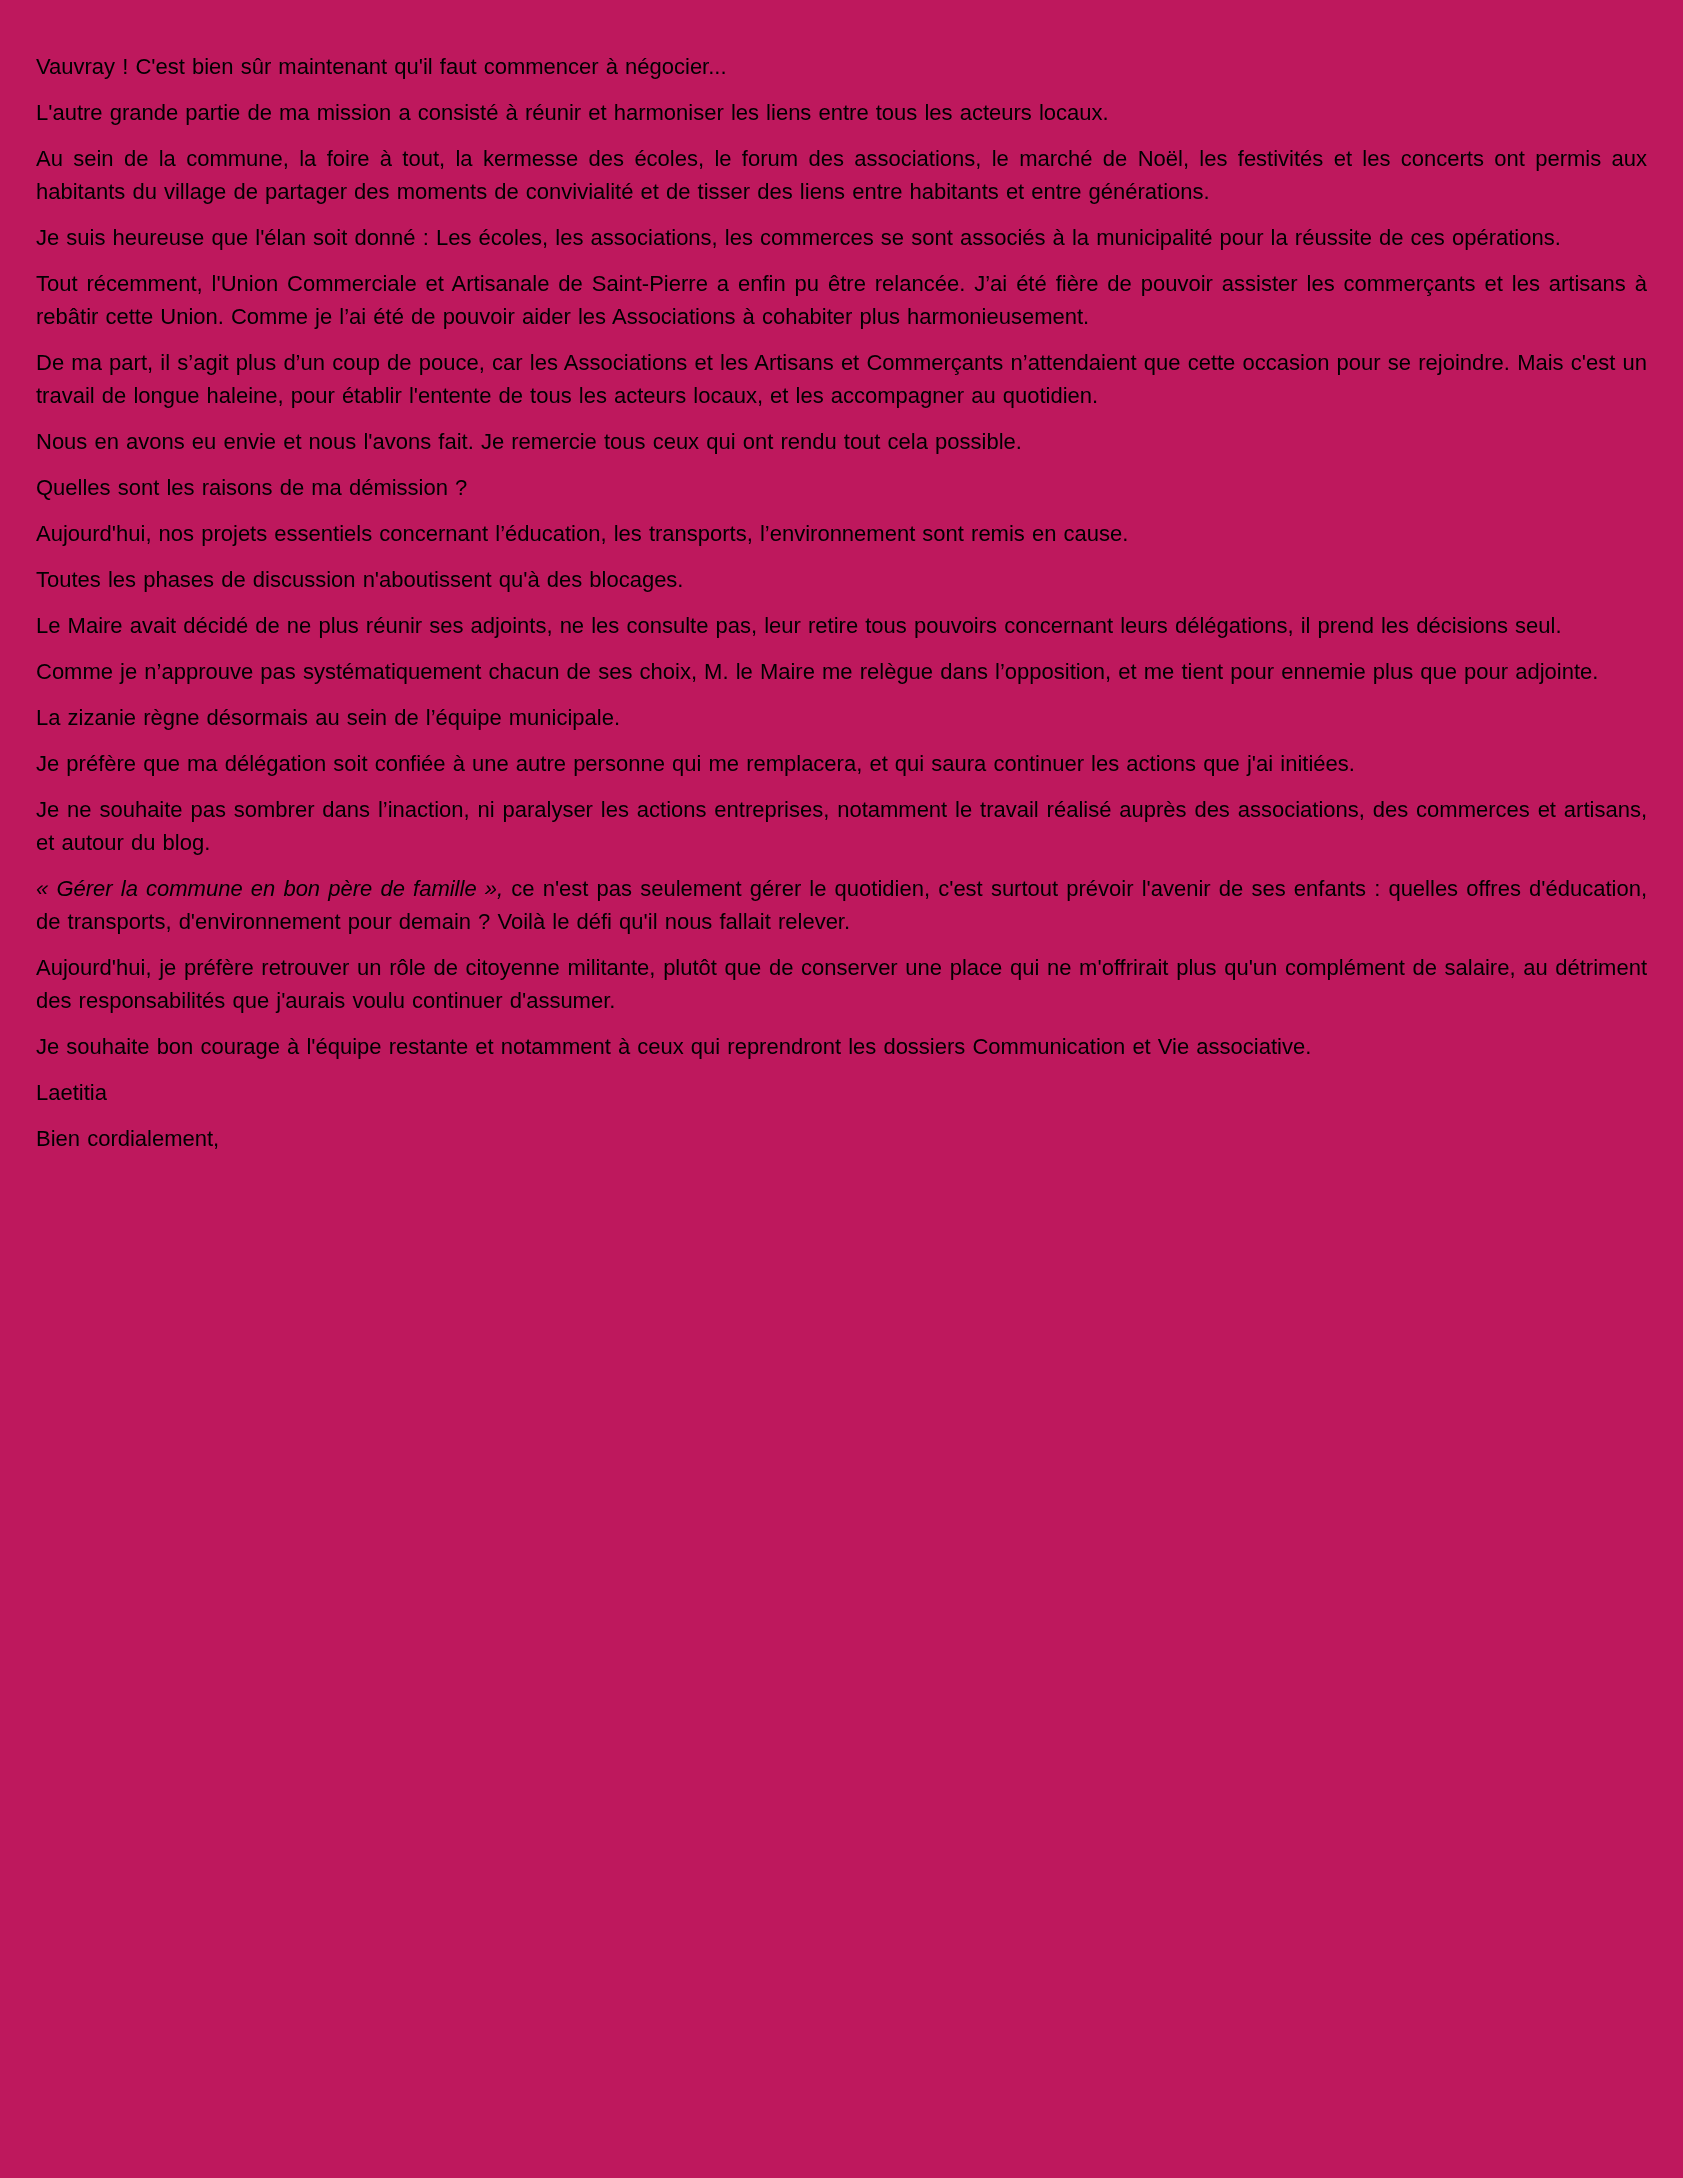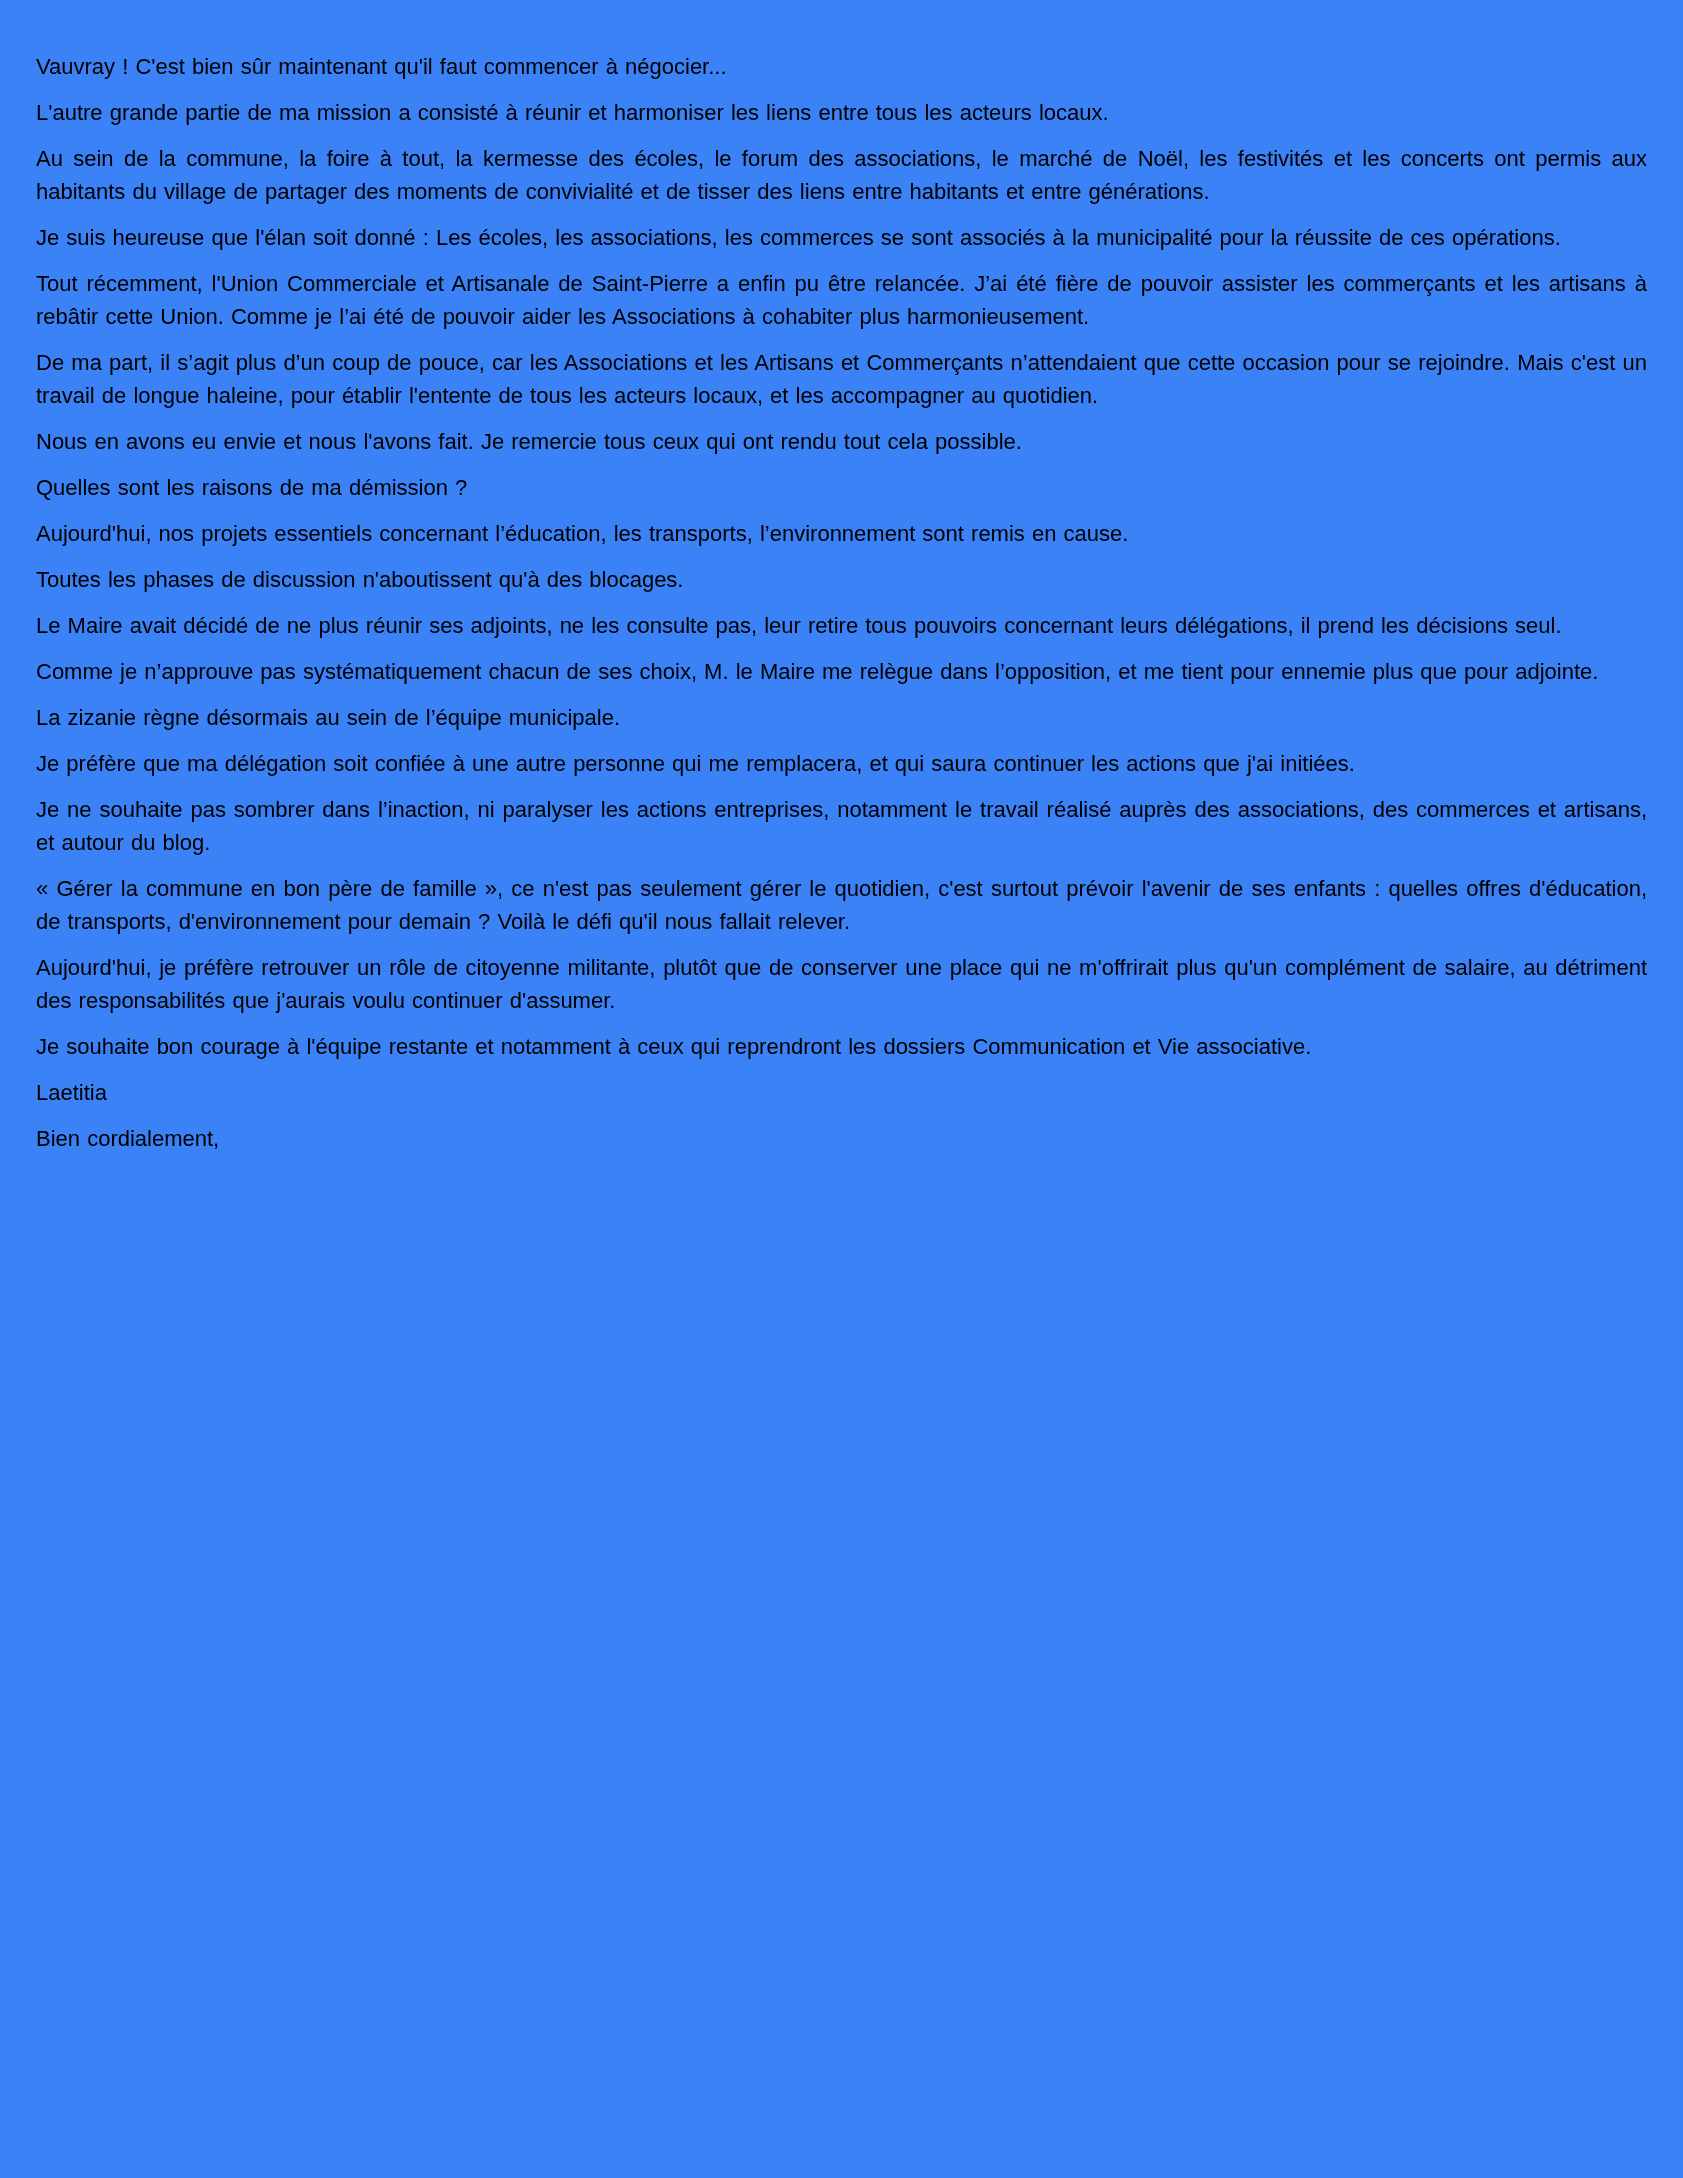--- a/index.html
+++ b/index.html
@@ -11,31 +11,32 @@
     width: 1683px;
     min-height: 2178px;
     font-family: "Liberation Sans", "DejaVu Sans", sans-serif;
     color: #000000;
   }
   .page {
     box-sizing: border-box;
     width: 1683px;
     min-height: 2178px;
     padding: 50px 36px 0 36px;
-    background: #3b82f6;
+    background: #be185d;
   }
   .page p {
     margin: 0 0 13px 0;
     font-size: 22px;
     line-height: 33px;
     text-align: justify;
     color: #000000;
     word-spacing: 1px;
   }
   .page p .italic {
+    font-style: italic;
   }
 </style>
 </head>
 <body>
 
 <div class="page">
   <div id="paragraph-container">
       <p>Vauvray ! C'est bien sûr maintenant qu'il faut commencer à négocier...</p>
       <p>L'autre grande partie de ma mission a consisté à réunir et harmoniser les liens entre tous les acteurs locaux.</p>
       <p>Au sein de la commune, la foire à tout, la kermesse des écoles, le forum des associations, le marché de Noël, les festivités et les concerts ont permis aux habitants du village de partager des moments de convivialité et de tisser des liens entre habitants et entre générations.</p>

